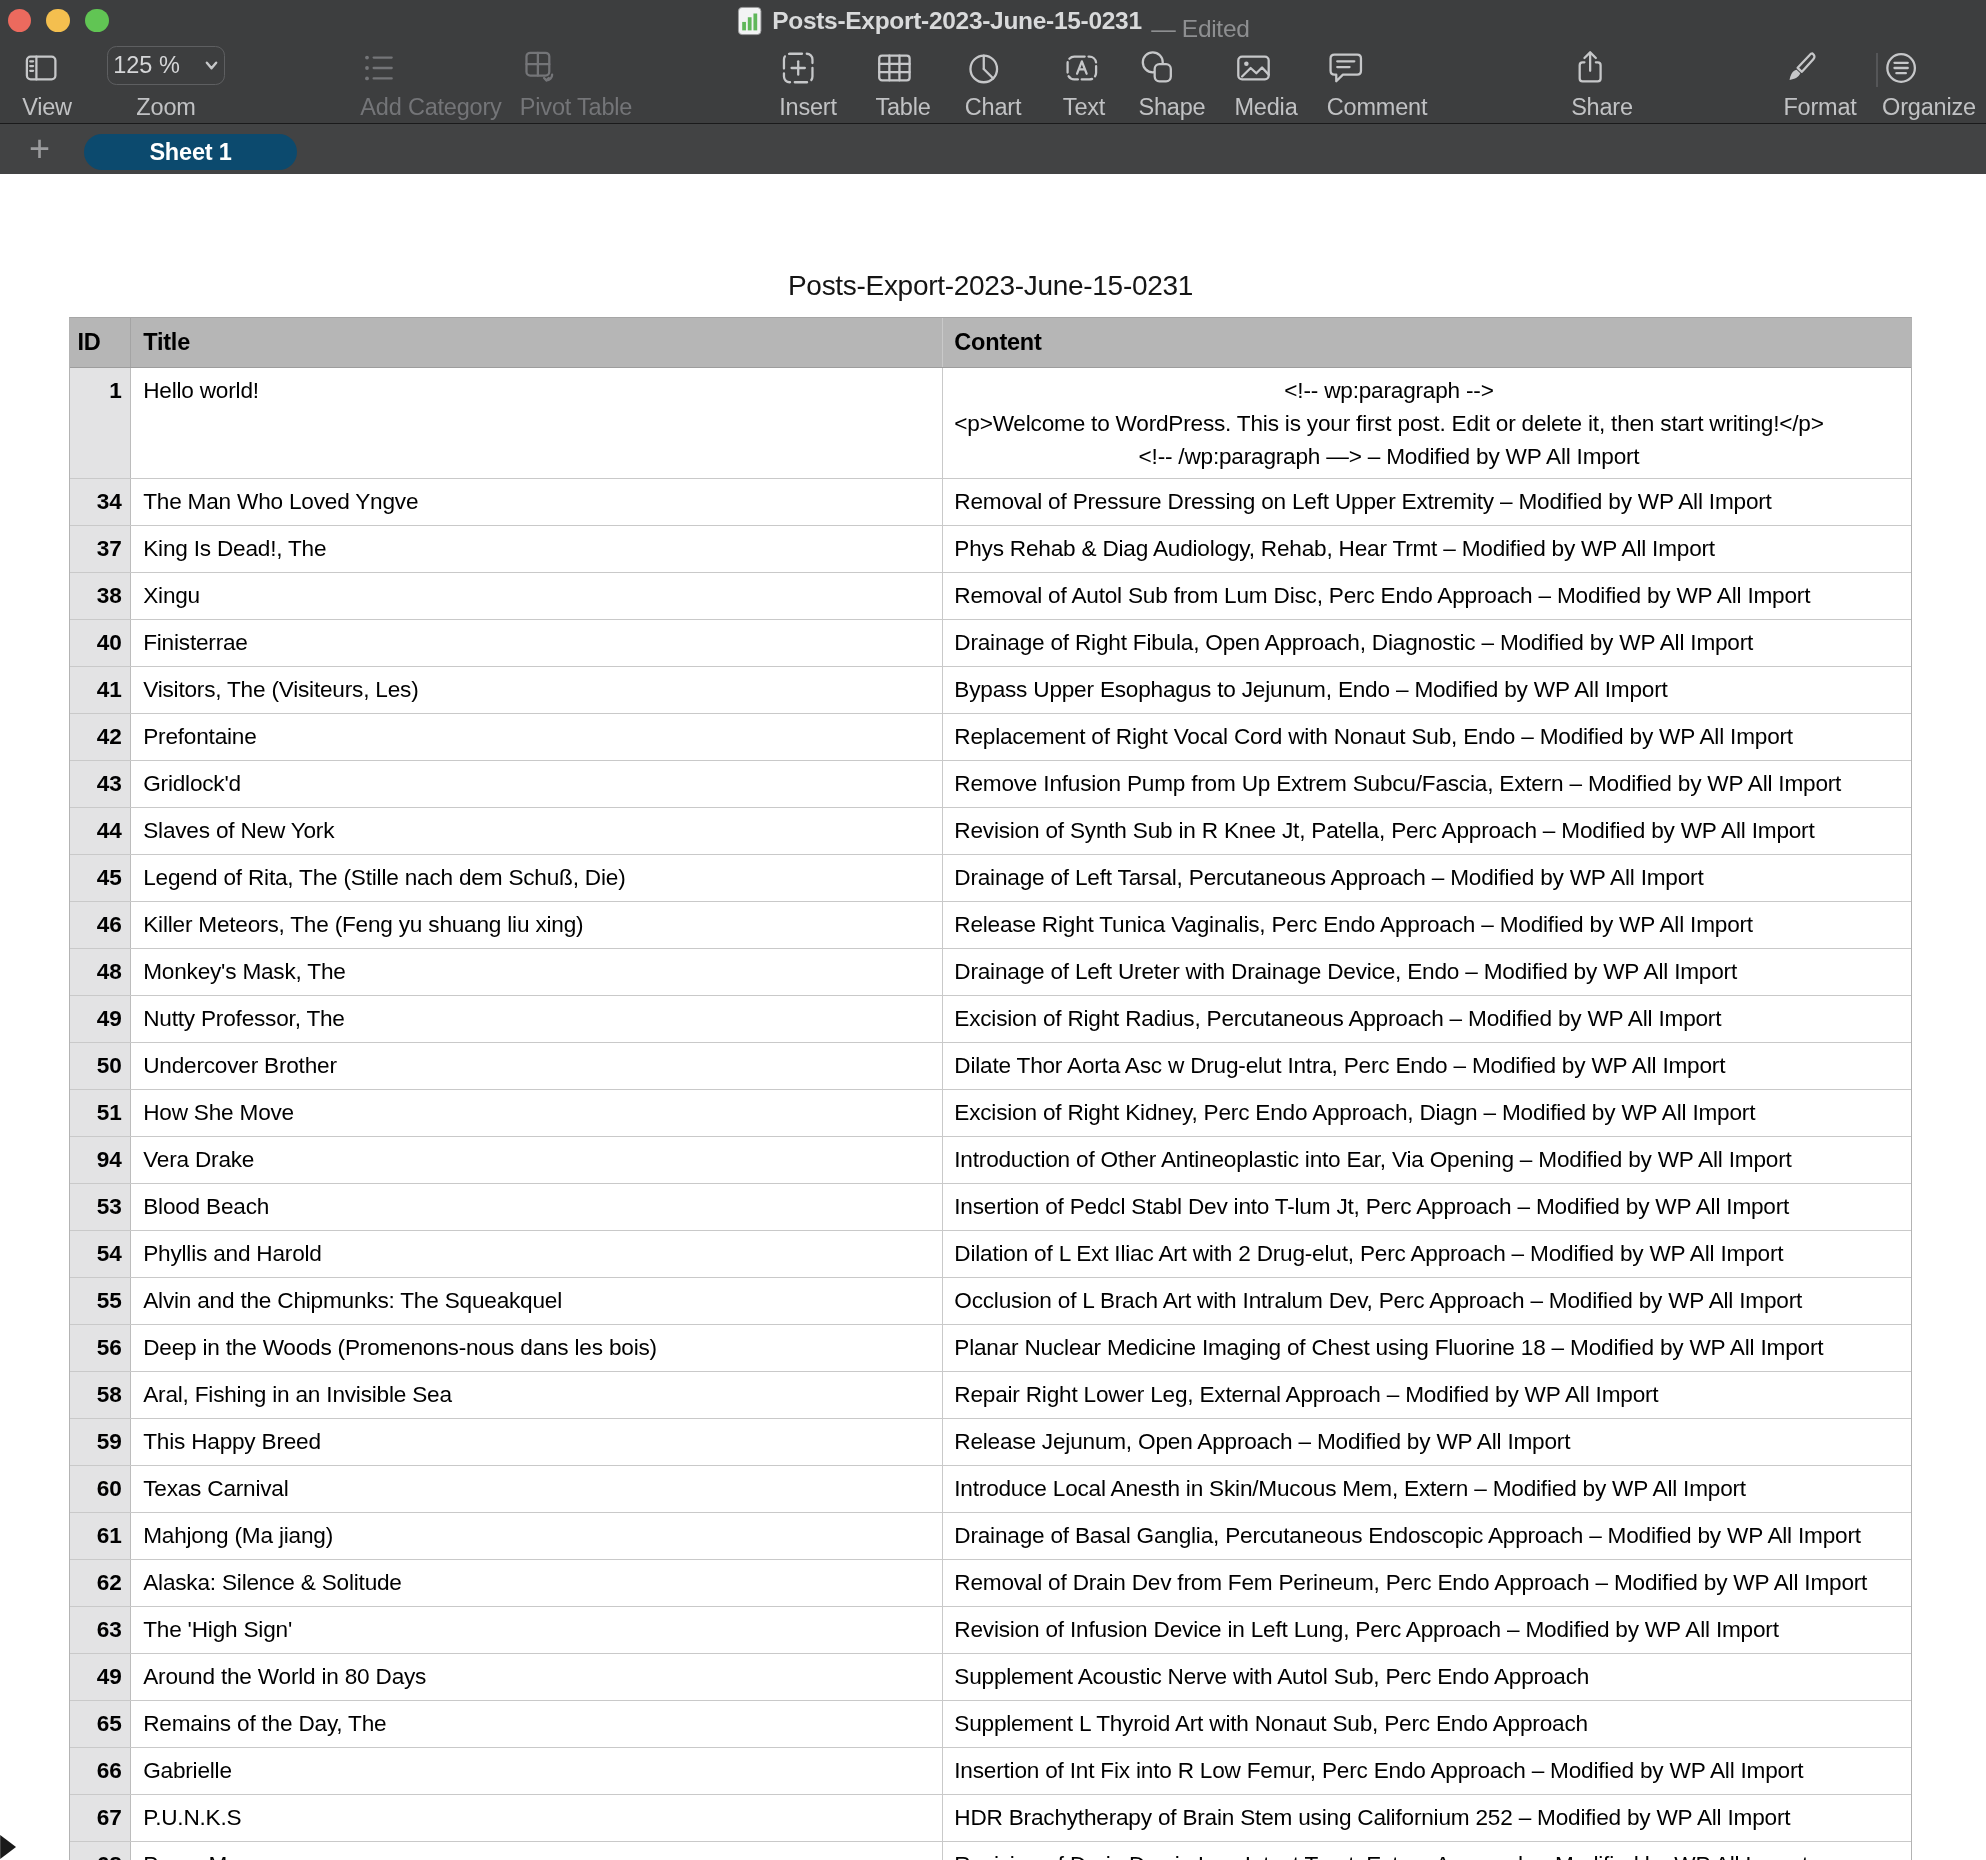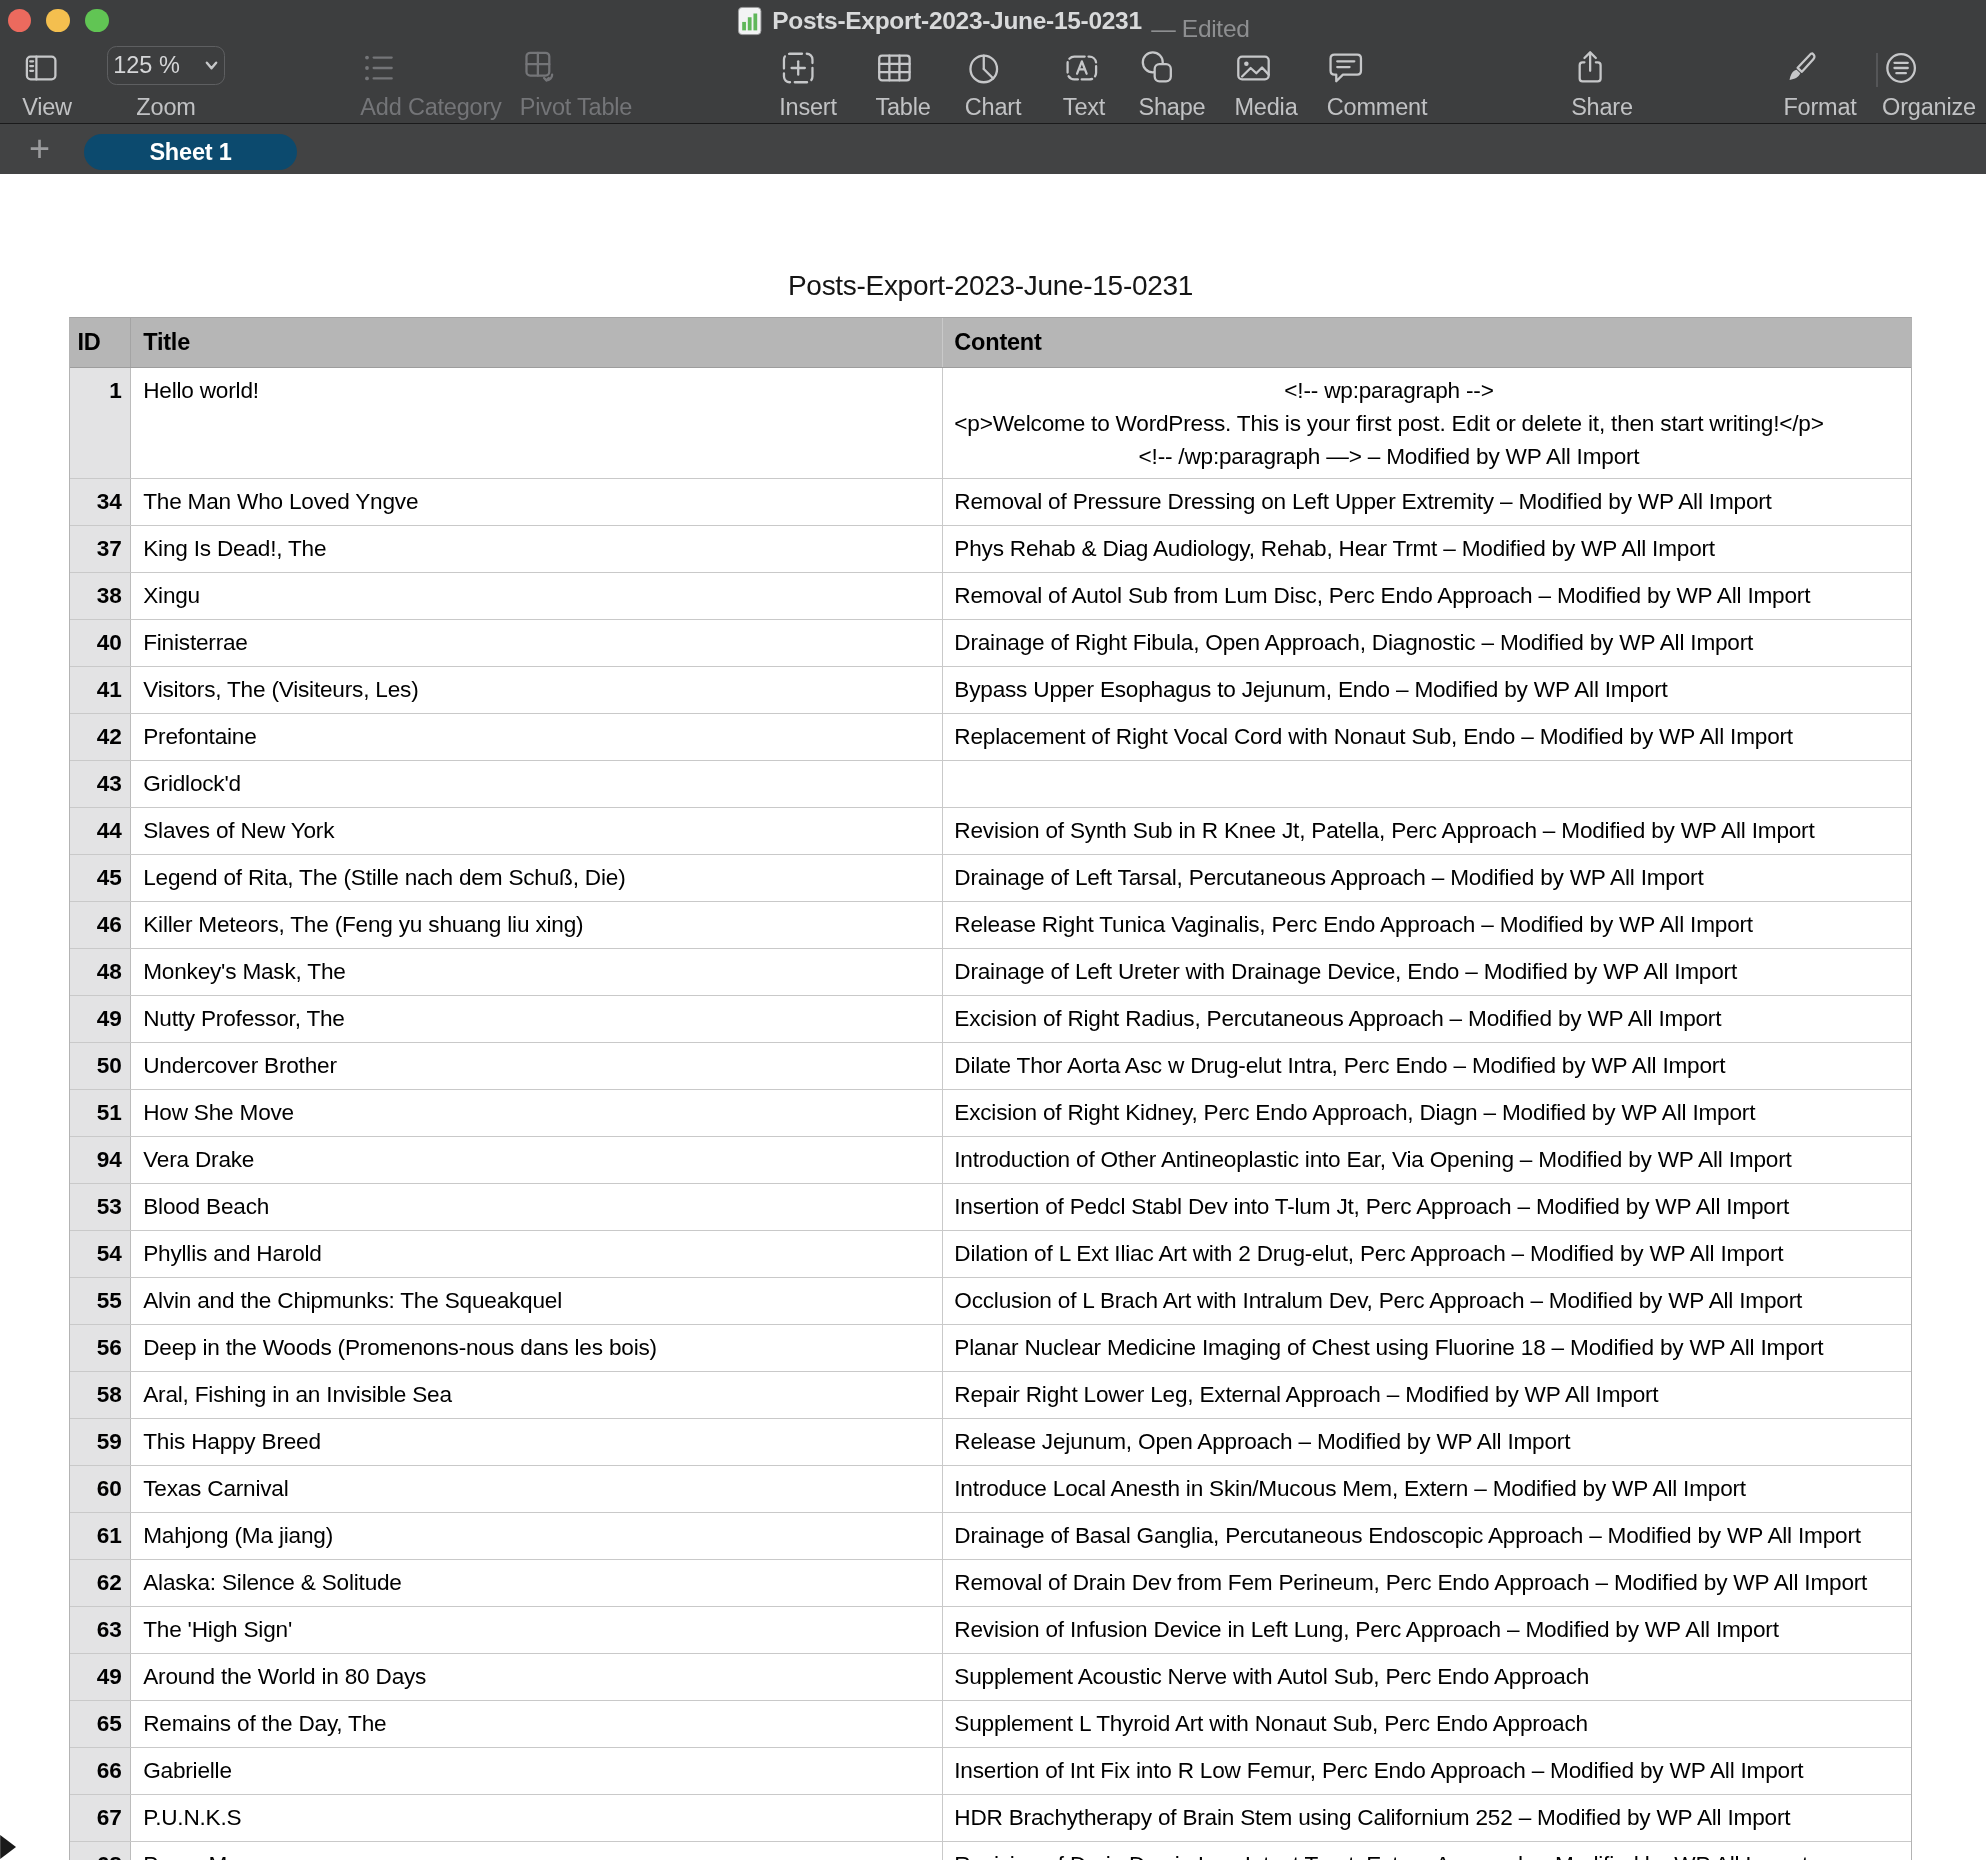--- a/index.html
+++ b/index.html
@@ -257,20 +257,21 @@
     <div class="ncell cell-content">Bypass Upper Esophagus to Jejunum, Endo – Modified by WP All Import</div>
   </div>
         <div class="nrow">
     <div class="ncell cell-id">42</div>
     <div class="ncell cell-title">Prefontaine</div>
     <div class="ncell cell-content">Replacement of Right Vocal Cord with Nonaut Sub, Endo – Modified by WP All Import</div>
   </div>
         <div class="nrow">
     <div class="ncell cell-id">43</div>
     <div class="ncell cell-title">Gridlock'd</div>
+    <div class="ncell cell-content">Remove Infusion Pump from Up Extrem Subcu/Fascia, Extern – Modified by WP All Import</div>
   </div>
         <div class="nrow">
     <div class="ncell cell-id">44</div>
     <div class="ncell cell-title">Slaves of New York</div>
     <div class="ncell cell-content">Revision of Synth Sub in R Knee Jt, Patella, Perc Approach – Modified by WP All Import</div>
   </div>
         <div class="nrow">
     <div class="ncell cell-id">45</div>
     <div class="ncell cell-title">Legend of Rita, The (Stille nach dem Schuß, Die)</div>
     <div class="ncell cell-content">Drainage of Left Tarsal, Percutaneous Approach – Modified by WP All Import</div>

